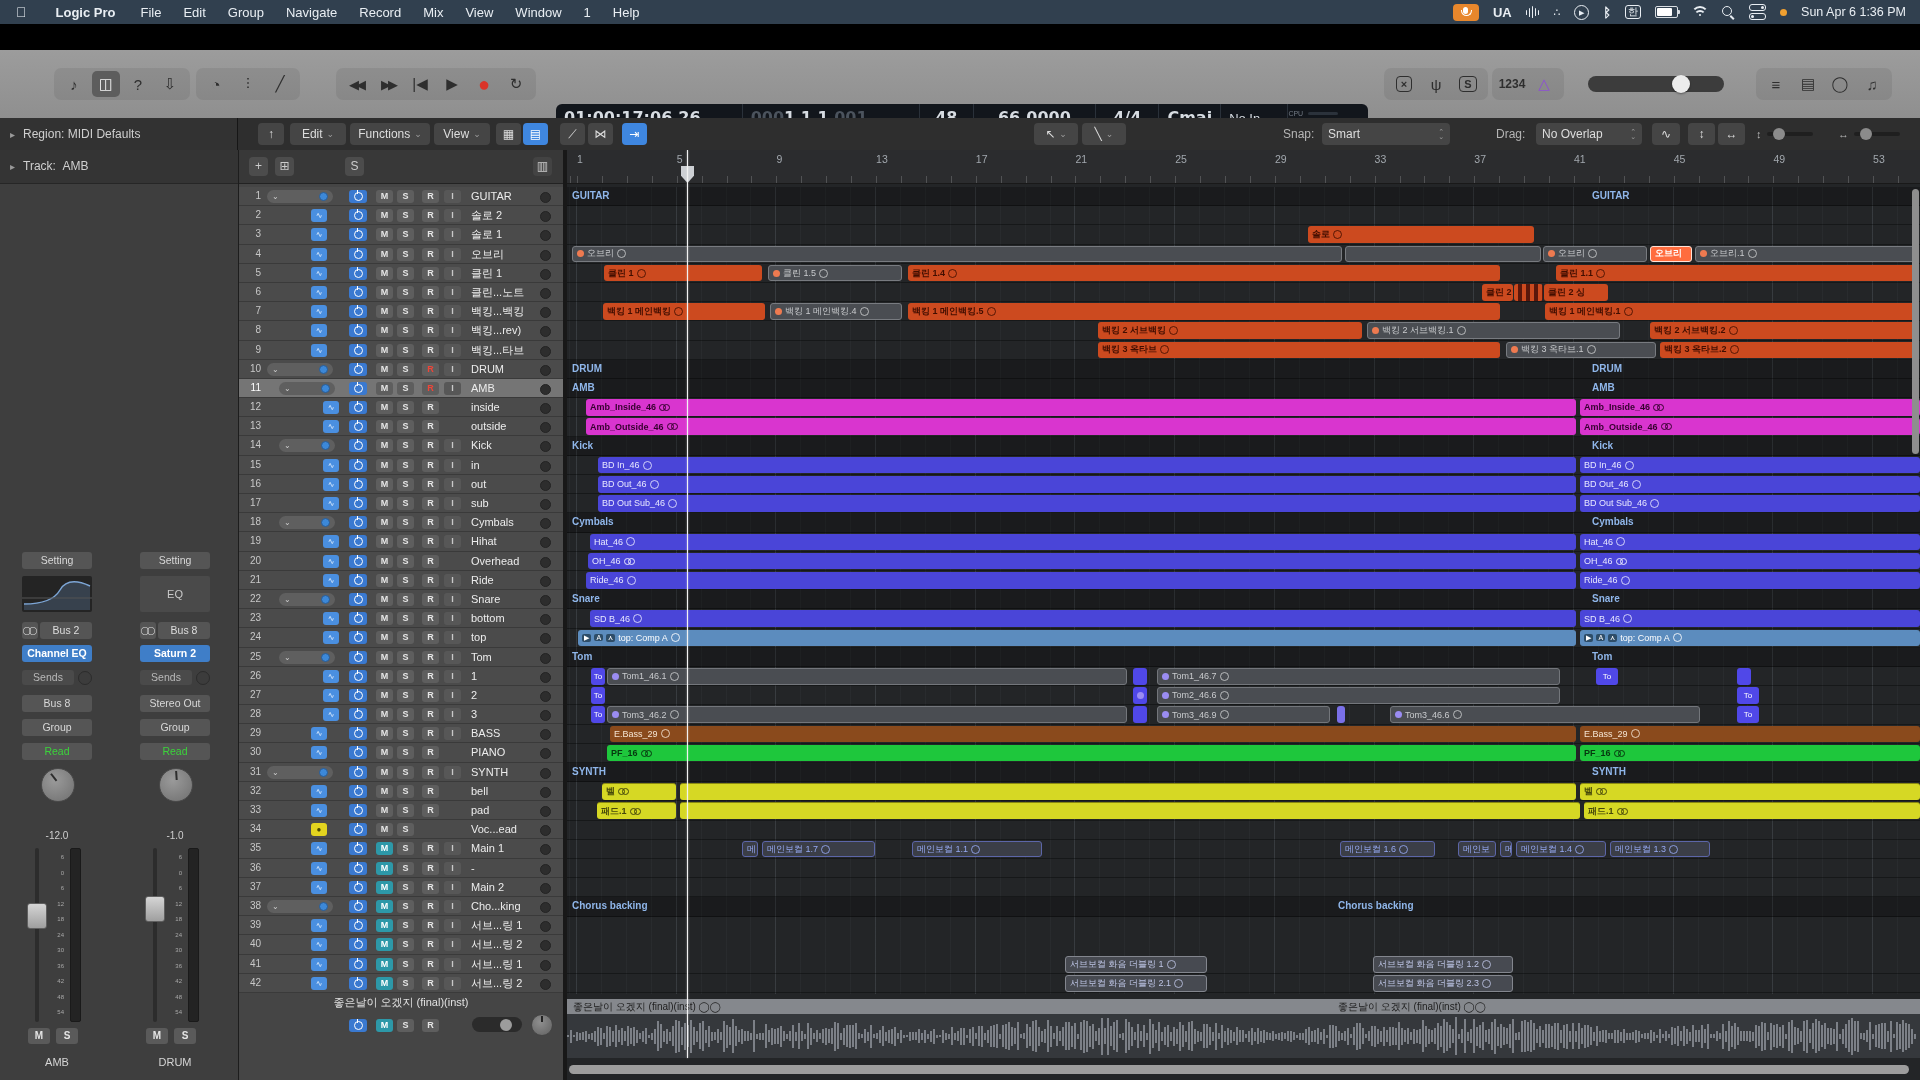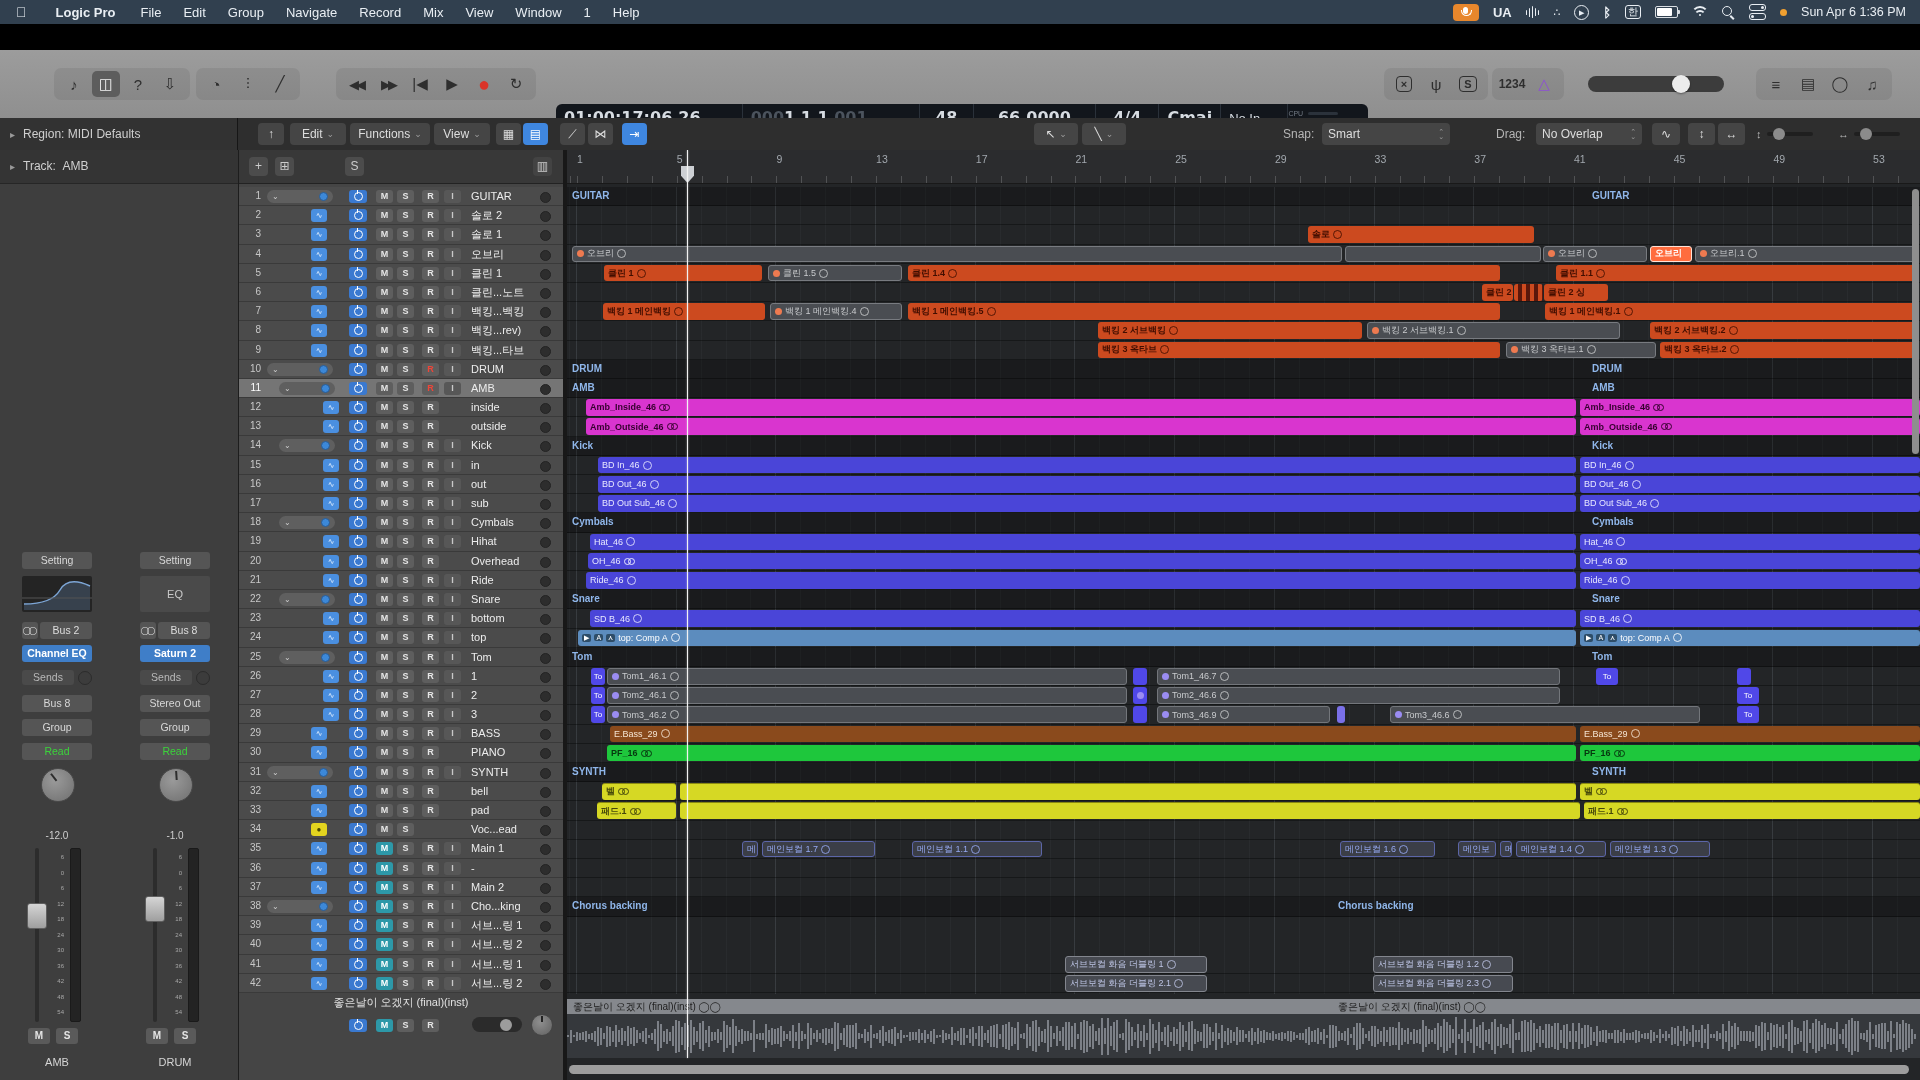--- a/index.html
+++ b/index.html
@@ -1272,25 +1272,20 @@
           </div>
           <div class="sg sg-to" style="left: 1029px; width: 22px;">
             <span>To</span>
           </div>
           <div class="sg sg-to" style="left: 1170px; width: 14px;"></div>
         </div>
         <div class="arow" style="top: 499.2px;">
           <div class="sg sg-to" style="left: 24px; width: 14px;">
             <span>To</span>
           </div>
-          <div class="sg sg-mp" style="left: 40px; width: 520px;">
-            <span class="dt dt-p"></span>
-            <span>Tom2_46.1</span>
-            <span class="lp"></span>
-          </div>
           <div class="sg sg-tp" style="left: 566px; width: 14px;">
             <span class="dt dt-p"></span>
           </div>
           <div class="sg sg-mp" style="left: 590px; width: 403px;">
             <span class="dt dt-p"></span>
             <span>Tom2_46.6</span>
             <span class="lp"></span>
           </div>
           <div class="sg sg-to" style="left: 1170px; width: 22px;">
             <span>To</span>

